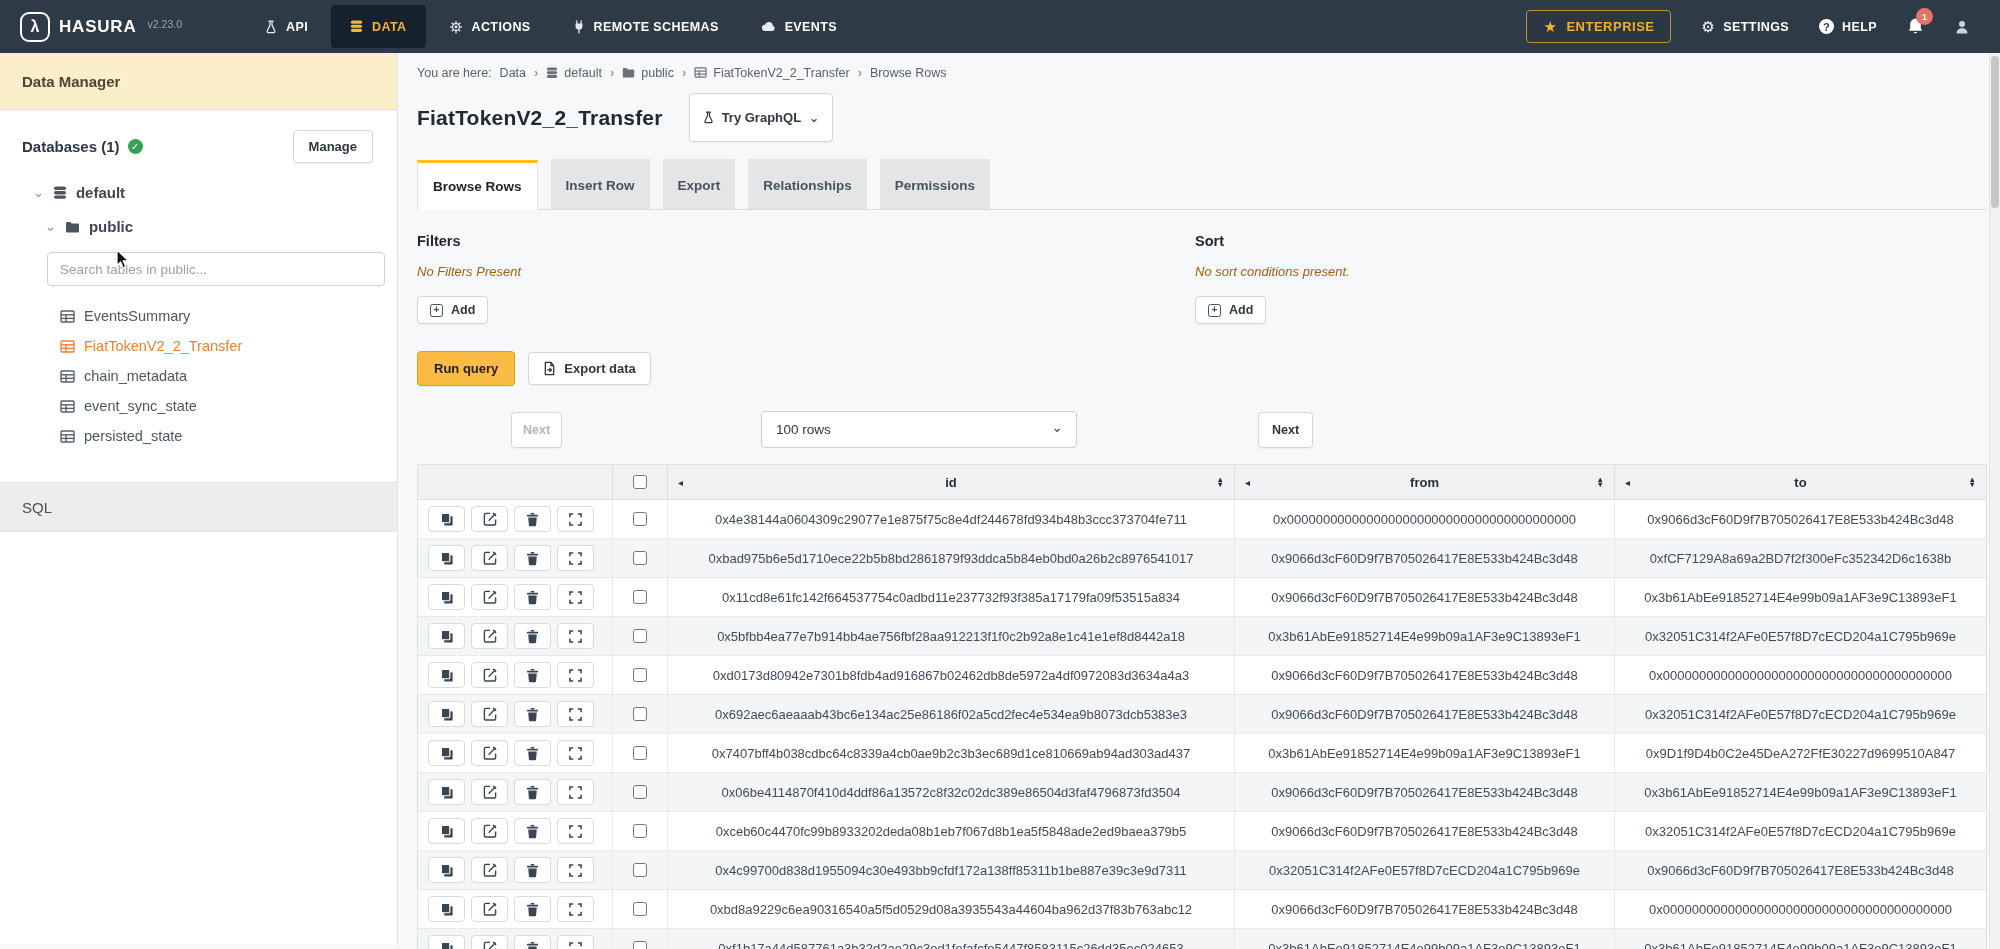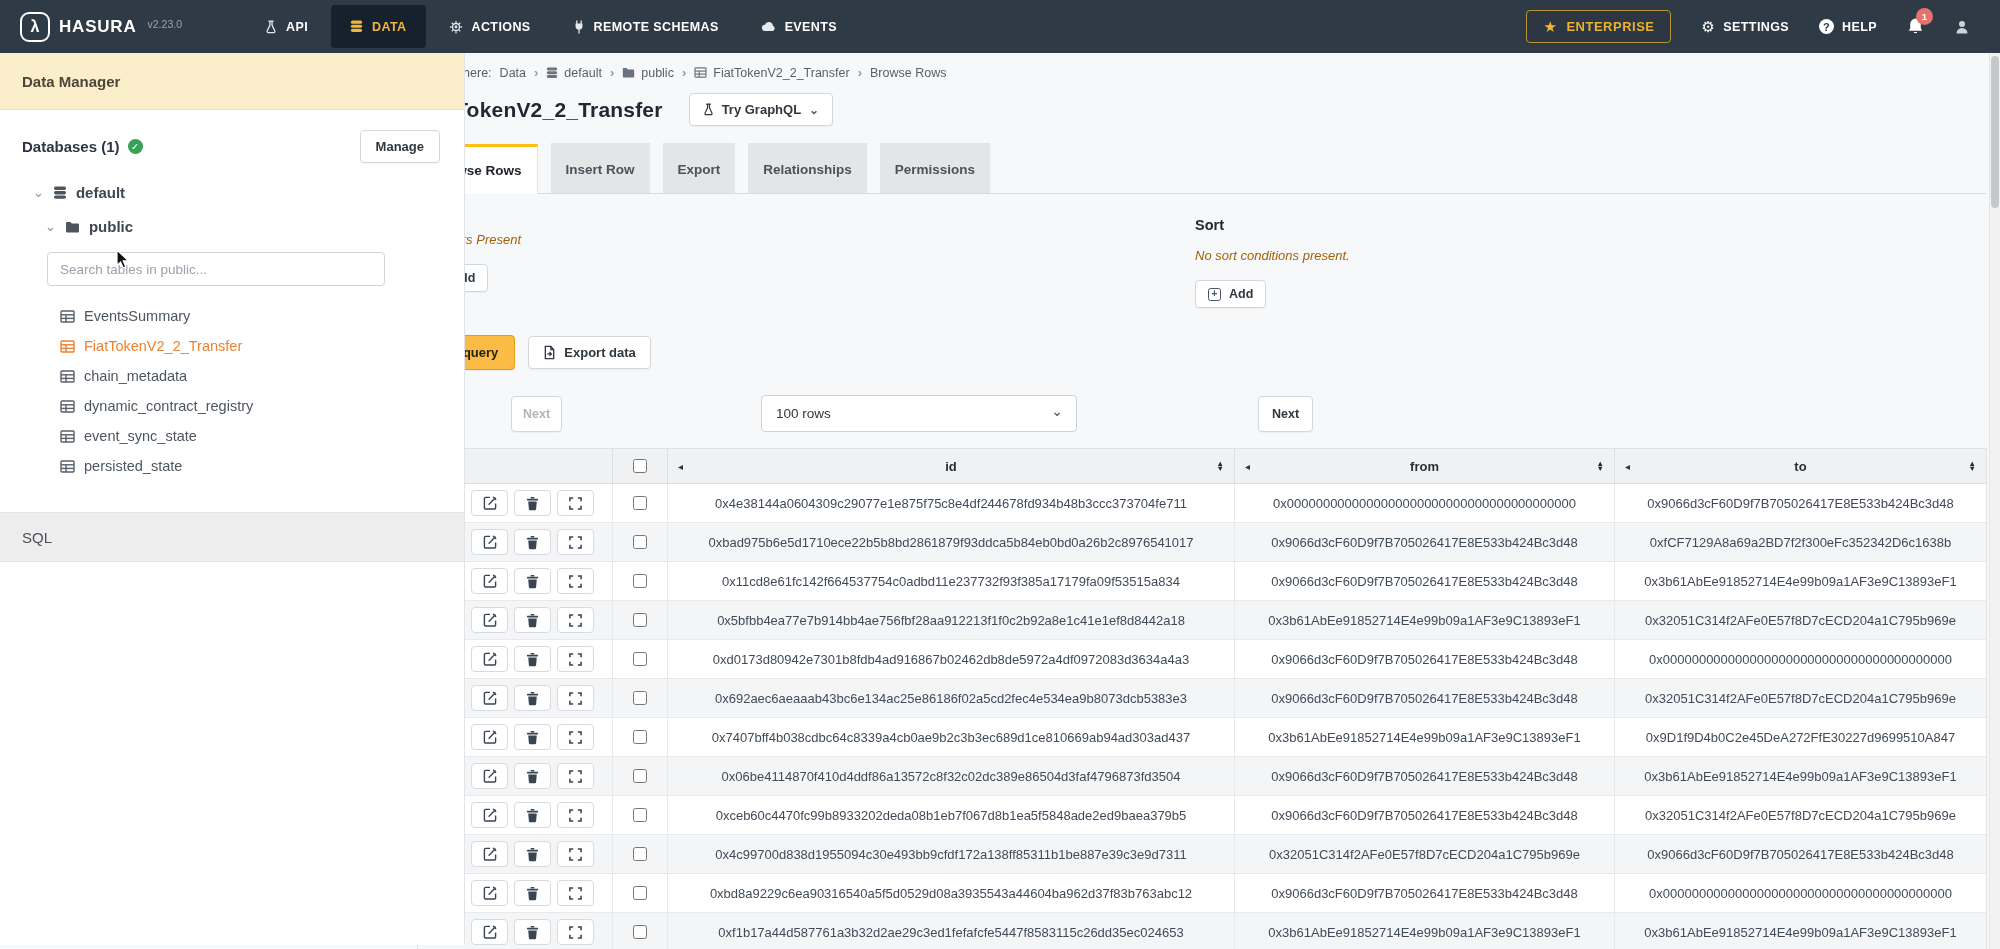--- a/index.html
+++ b/index.html
@@ -22,21 +22,21 @@
   .enterprise-btn { display:flex; align-items:center; gap:9px; border:1.5px solid #bb9430; border-radius:4px; padding:8px 16px; color:#eab22e; font-size:13px; font-weight:bold; letter-spacing:.5px; cursor:pointer; background:rgba(0,0,0,.04); }
   .enterprise-btn .star { font-size:15px; color:#f0b62e; line-height:1; }
   .nav-util { display:flex; align-items:center; gap:8px; font-size:12.5px; font-weight:bold; letter-spacing:.4px; cursor:pointer; }
   .gear-glyph { font-size:15px; line-height:1; color:#fff; }
   .qicon { width:15px; height:15px; border-radius:50%; background:#fff; color:#2e3a46; font-size:11px; font-weight:bold; display:flex; align-items:center; justify-content:center; }
   .bell-wrap { position:relative; cursor:pointer; display:flex; }
   .badge { position:absolute; top:-9px; right:-9px; min-width:17px; height:17px; border-radius:50%; background:#e4726d; color:#fff; font-size:9.5px; font-weight:bold; display:flex; align-items:center; justify-content:center; }
   .user-wrap { cursor:pointer; display:flex; }
 
   
-  .sidebar { position:absolute; top:53px; left:0; width:465px; bottom:4px; background:#fff; border-right:1px solid #e1e4e7; z-index:10; }
+  .sidebar { position:absolute; top:53px; left:0; width:398px; bottom:4px; background:#fff; border-right:1px solid #e1e4e7; z-index:10; }
   .sb-header { height:57px; background:#fbeecb; border-bottom:1px solid #f0e0b4; display:flex; align-items:center; padding-left:22px; font-size:15px; font-weight:bold; color:#4d4636; }
   .sb-body { padding:20px 24px 0 22px; }
   .db-row { display:flex; align-items:center; justify-content:space-between; }
   .db-label { display:flex; align-items:center; gap:8px; font-size:15px; font-weight:bold; color:#2d3642; }
   .check-circle { width:15px; height:15px; border-radius:50%; background:#38a155; color:#fff; font-size:9.5px; font-weight:bold; display:flex; align-items:center; justify-content:center; }
   .btn { display:inline-flex; align-items:center; gap:8px; background:#fff; border:1px solid #d3d7db; border-radius:4px; font-size:13px; font-weight:bold; color:#2f373f; cursor:pointer; box-shadow:0 1px 1px rgba(0,0,0,.04); }
   .manage-btn { padding:8px 15px; }
   .tree-row { display:flex; align-items:center; gap:9px; font-size:15px; font-weight:bold; color:#3f4852; margin-top:21px; cursor:pointer; }
   .tree-row .chev { color:#99a1a9; font-size:13px; line-height:8px; }
   .tree-default { margin-left:11px; }
@@ -53,21 +53,21 @@
   .mouse-cursor { position:absolute; left:116px; top:196px; z-index:40; pointer-events:none; }
 
   
   .main { position:absolute; left:399px; top:53px; right:12px; bottom:0; padding:12px 2px 0 18px; }
   .breadcrumb { display:flex; align-items:center; gap:8px; font-size:12.5px; color:#58616b; }
   .breadcrumb .bc-sep { color:#939ca5; font-size:13px; font-weight:bold; }
   .bc-item { display:flex; align-items:center; gap:6px; cursor:pointer; }
   .bc-ic { display:flex; color:#6a737d; }
   .title-row { display:flex; align-items:center; margin-top:13px; }
   .page-title { font-size:21px; font-weight:bold; color:#222831; letter-spacing:.2px; }
-  .try-graphql { margin-left:26px; padding:8px 13px; font-size:13px; }
+  .try-graphql { margin-left:26px; padding:16px 13px; font-size:13px; }
   .try-graphql .chev { font-size:12px; color:#525a63; line-height:6px; }
   .tabbar { display:flex; gap:13px; margin-top:17px; border-bottom:1px solid #d8dbdf; align-items:flex-end; }
   .tab { height:50px; display:flex; align-items:center; padding:0 15px; background:#e4e5e7; color:#4a525b; font-size:13.5px; font-weight:bold; border-top:3px solid transparent; cursor:pointer; }
   .tab.active { background:#fff; border-top-color:#fcc013; color:#20252b; margin-bottom:-1px; border-left:1px solid #e2e4e7; border-right:1px solid #e2e4e7; }
 
   .fs-row { display:flex; margin-top:23px; }
   .fs-col-filters { width:778px; }
   .fs-col-sort { flex:1; }
   .fs-heading { font-size:14.5px; font-weight:bold; color:#23282e; }
   .fs-empty { margin-top:15px; font-size:13px; font-style:italic; color:#a16207; }
@@ -283,33 +283,20 @@
                   <rect x="1" y="1" width="13" height="11" rx="1"></rect>
                   <line x1="1" y1="4.8" x2="14" y2="4.8"></line>
                   <line x1="6" y1="4.8" x2="6" y2="12"></line>
                   <line x1="1" y1="8.4" x2="14" y2="8.4"></line>
                 </g>
               </svg>
             </span>
             <span>chain_metadata</span>
           </li>
 
-          <li>
-            <span class="ticon">
-              <svg viewBox="0 0 15 13" width="15" height="13">
-                <g fill="none" stroke="currentColor" stroke-width="1.4">
-                  <rect x="1" y="1" width="13" height="11" rx="1"></rect>
-                  <line x1="1" y1="4.8" x2="14" y2="4.8"></line>
-                  <line x1="6" y1="4.8" x2="6" y2="12"></line>
-                  <line x1="1" y1="8.4" x2="14" y2="8.4"></line>
-                </g>
-              </svg>
-            </span>
-            <span>dynamic_contract_registry</span>
-          </li>
 
           <li>
             <span class="ticon">
               <svg viewBox="0 0 15 13" width="15" height="13">
                 <g fill="none" stroke="currentColor" stroke-width="1.4">
                   <rect x="1" y="1" width="13" height="11" rx="1"></rect>
                   <line x1="1" y1="4.8" x2="14" y2="4.8"></line>
                   <line x1="6" y1="4.8" x2="6" y2="12"></line>
                   <line x1="1" y1="8.4" x2="14" y2="8.4"></line>
                 </g>
@@ -418,20 +405,21 @@
           <span>Relationships</span>
         </div>
 
         <div class="tab">
           <span>Permissions</span>
         </div>
       </div>
 
     <div class="fs-row">
       <div class="fs-col-filters">
+        <div class="fs-heading">Filters</div>
         <div class="fs-empty">No Filters Present</div>
         <button class="btn add-btn">
           <span class="plusbox">+</span>
           <span>Add</span>
         </button>
       </div>
       <div class="fs-col-sort">
         <div class="fs-heading">Sort</div>
         <div class="fs-empty">No sort conditions present.</div>
         <button class="btn add-btn">

